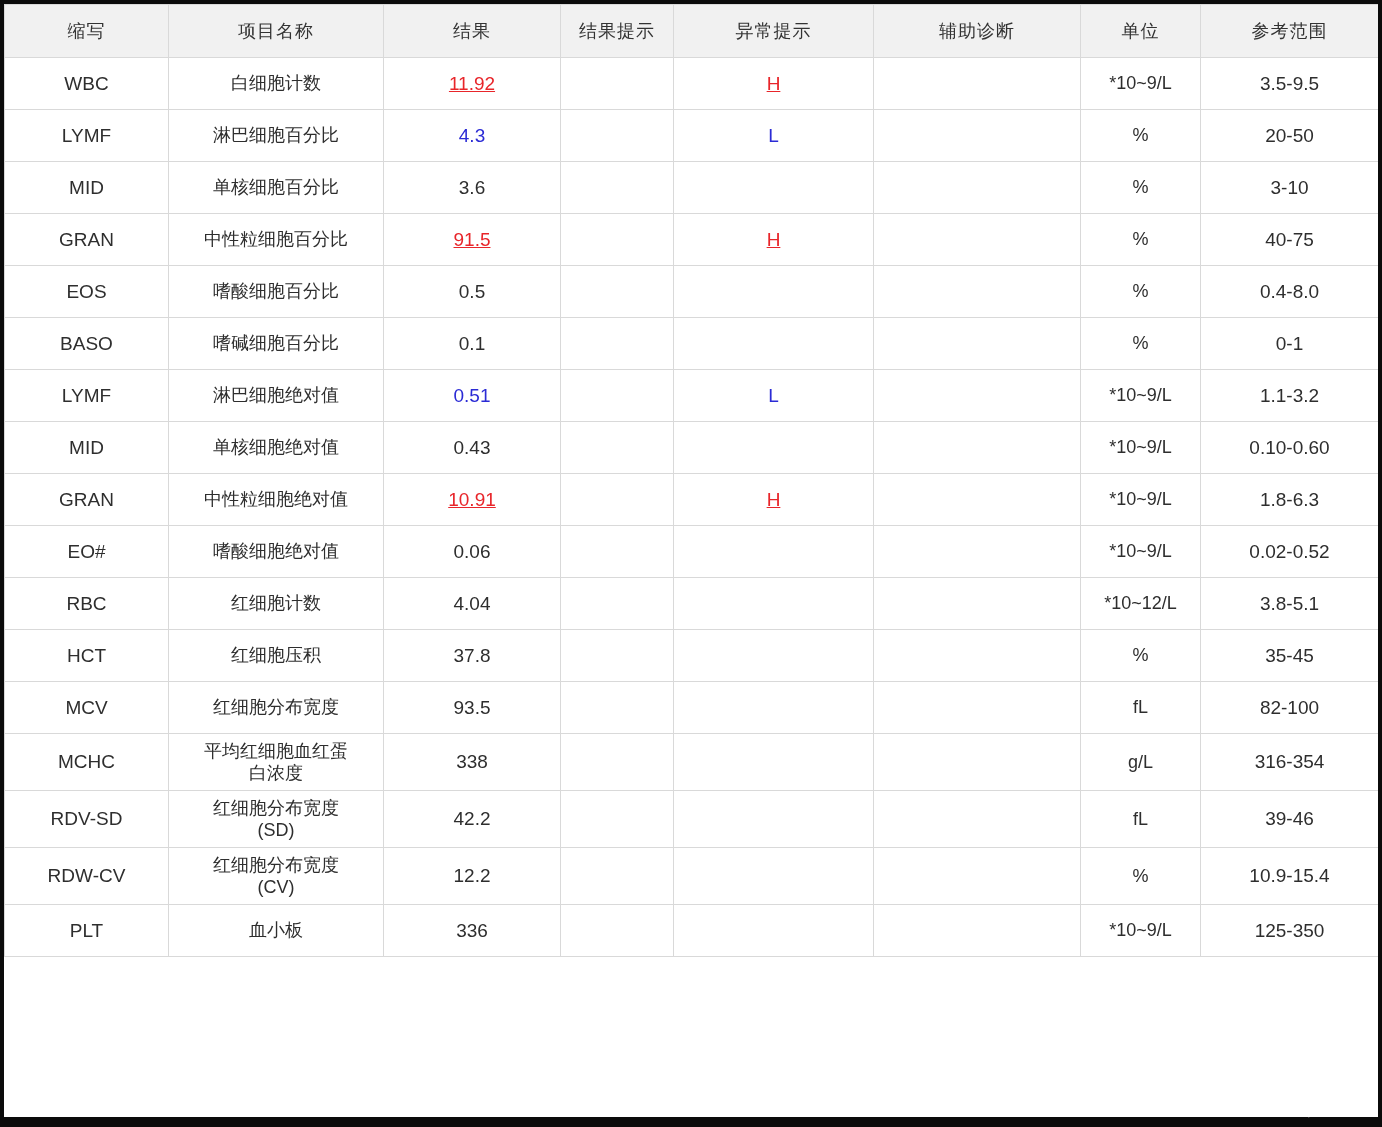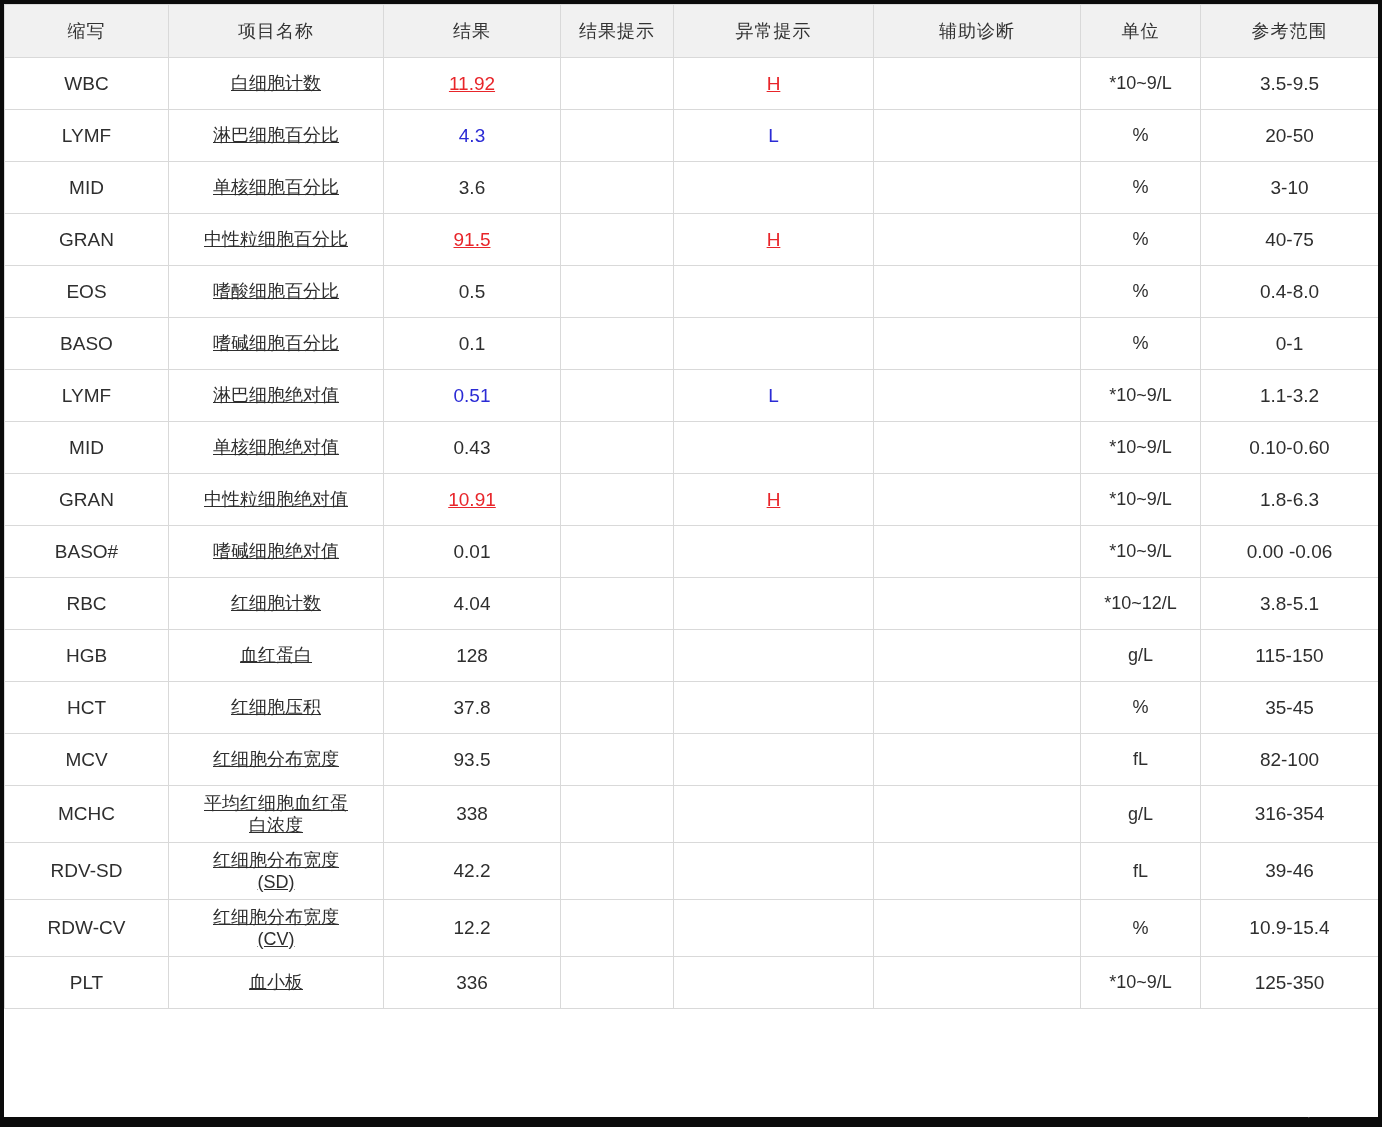--- a/index.html
+++ b/index.html
@@ -56,21 +56,20 @@
   tbody td {
     height: 52px;
     font-size: 19px;
     color: #2e2e2e;
     background: #ffffff;
     white-space: pre-line;
   }
   td.name {
     font-size: 18px;
     line-height: 1.25;
-    text-decoration: underline;
   }
   td.unit {
     font-size: 18px;
   }
   tr.tall td {
     height: 57px;
   }
   .high { color: var(--high, #e8252a); text-decoration: underline; }
   .low  { color: var(--low, #2b2bd5); }
 
@@ -212,48 +211,38 @@
           <td class="abbr">GRAN</td>
           <td class="name">中性粒细胞绝对值</td>
           <td class="result high">10.91</td>
           <td class="hint"></td>
           <td class="flag high">H</td>
           <td class="aux"></td>
           <td class="unit">*10~9/L</td>
           <td class="range">1.8-6.3</td>
         </tr>
           <tr>
-          <td class="abbr">BASO#</td>
-          <td class="name">嗜碱细胞绝对值</td>
-          <td class="result">0.01</td>
-          <td class="hint"></td>
-          <td class="flag"></td>
-          <td class="aux"></td>
-          <td class="unit">*10~9/L</td>
-          <td class="range">0.00 -0.06</td>
+          <td class="abbr">EO#</td>
+          <td class="name">嗜酸细胞绝对值</td>
+          <td class="result">0.06</td>
+          <td class="hint"></td>
+          <td class="flag"></td>
+          <td class="aux"></td>
+          <td class="unit">*10~9/L</td>
+          <td class="range">0.02-0.52</td>
         </tr>
           <tr>
           <td class="abbr">RBC</td>
           <td class="name">红细胞计数</td>
           <td class="result">4.04</td>
           <td class="hint"></td>
           <td class="flag"></td>
           <td class="aux"></td>
           <td class="unit">*10~12/L</td>
           <td class="range">3.8-5.1</td>
-        </tr>
-          <tr>
-          <td class="abbr">HGB</td>
-          <td class="name">血红蛋白</td>
-          <td class="result">128</td>
-          <td class="hint"></td>
-          <td class="flag"></td>
-          <td class="aux"></td>
-          <td class="unit">g/L</td>
-          <td class="range">115-150</td>
         </tr>
           <tr>
           <td class="abbr">HCT</td>
           <td class="name">红细胞压积</td>
           <td class="result">37.8</td>
           <td class="hint"></td>
           <td class="flag"></td>
           <td class="aux"></td>
           <td class="unit">%</td>
           <td class="range">35-45</td>

